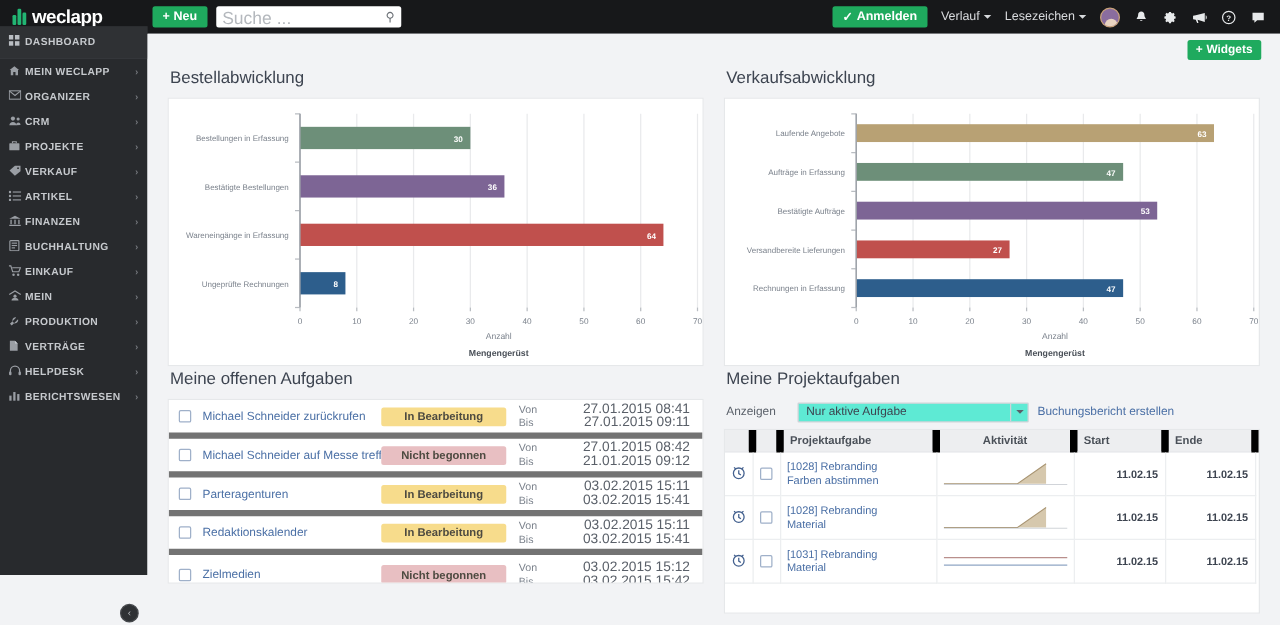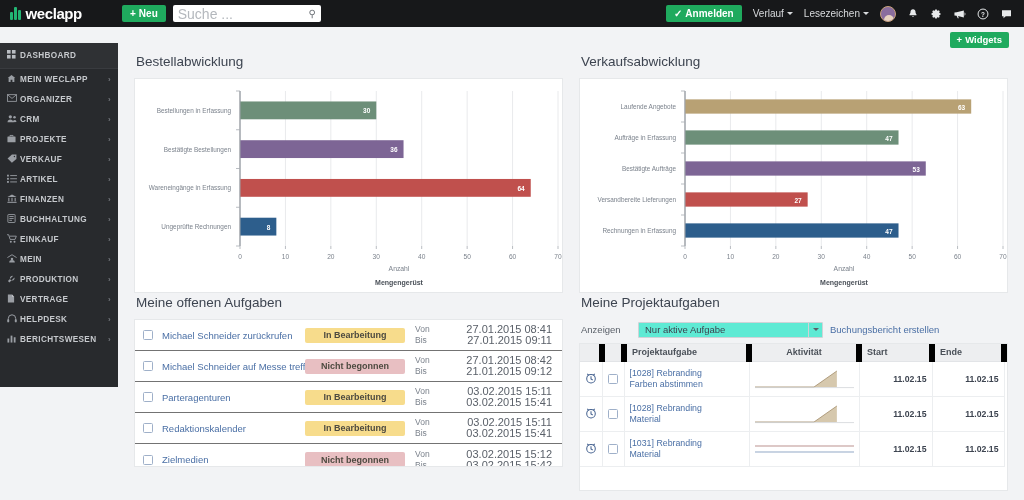--- a/index.html
+++ b/index.html
@@ -49,21 +49,21 @@
     border:1.5px solid #c9a27a;
     overflow:hidden; position:relative;
   }
   .avatar::after{
     content:''; position:absolute; left:3px; top:8px; width:10px; height:10px;
     border-radius:50%; background:#e8d3c0;
   }
   .tb-ico { color:#e7e9eb; font-size:12px; cursor:pointer; line-height:1; }
   
   .sidebar {
-    position:absolute; top:43px; left:0; width:118px; height:344px;
+    position:absolute; top:21px; left:0; width:118px; height:439px;
     background:#282a2d;
   }
   .sb-item {
     height:20px; display:flex; align-items:center; padding:0 7px;
     color:#c6c9cd; font-size:8.2px; font-weight:bold; letter-spacing:0.35px;
     cursor:pointer; position:relative;
   }
   .sb-item.dash { height:25px; background:#2f3134; }
   .sb-div { height:1px; background:#393b3f; }
   .sb-ico {
@@ -93,21 +93,21 @@
   }
   .card { background:#fff; border:1px solid #e6e8ea; }
   
   .chart { height:215px; position:relative; }
   .chart-plot { position:absolute; left:0; top:0; right:0; bottom:0; }
   .chart svg { display:block; }
   
   .tasklist { height:148px; overflow:hidden; }
   .task-row {
     height:31px; display:flex; align-items:center;
-    border-bottom:1px solid #737373; padding:0 10px 0 8px;
+    border-bottom:5px solid #737373; padding:0 10px 0 8px;
   }
   .task-row:last-child{border-bottom:none;}
   .cb {
     width:10px;height:10px;border:1px solid #9fb0c9;border-radius:1.5px;
     background:#fff; flex:none; cursor:pointer;
   }
   .task-name {
     color:#4a6fa5; font-size:9.5px; margin-left:9px; width:143px;
     white-space:nowrap; overflow:hidden; cursor:pointer;
   }

